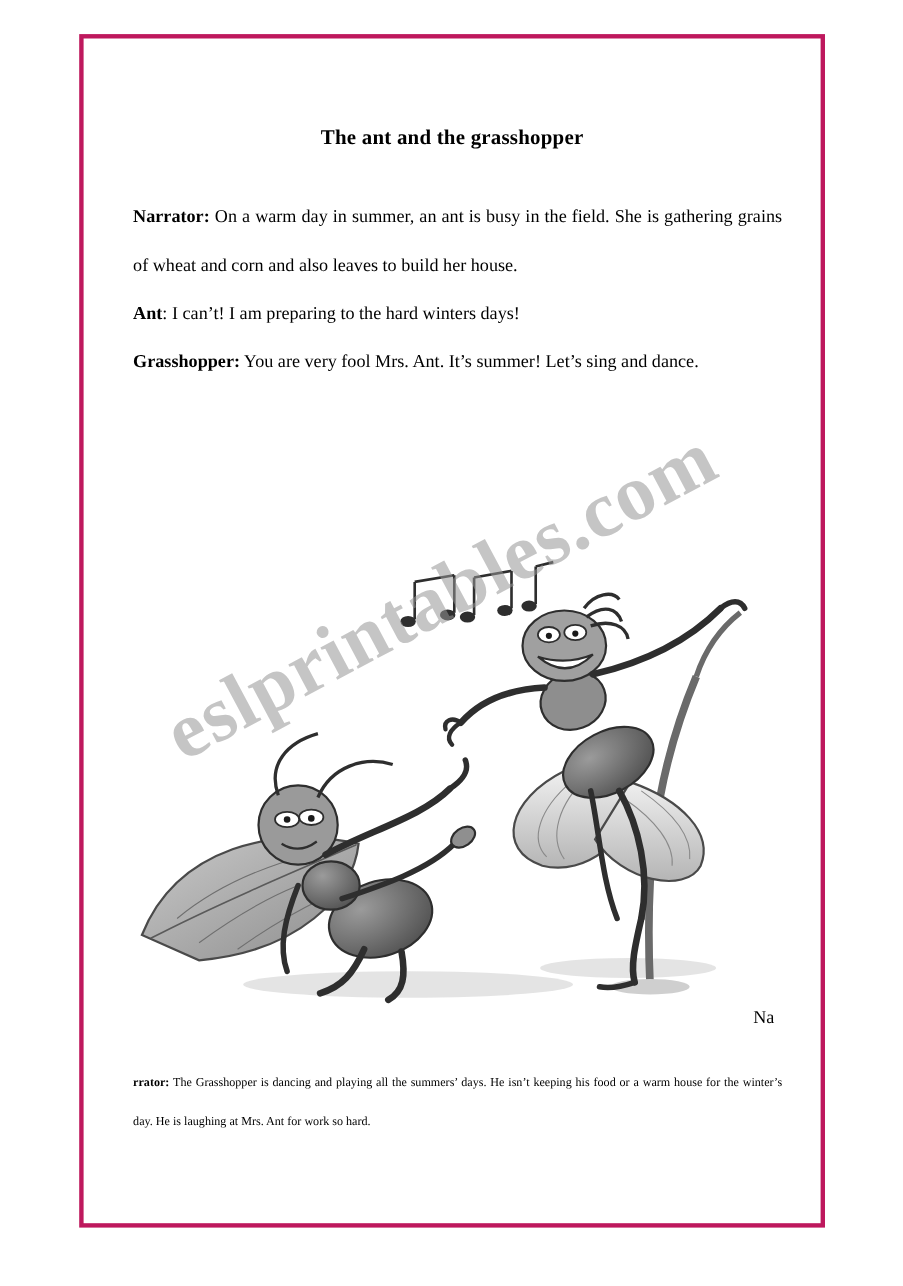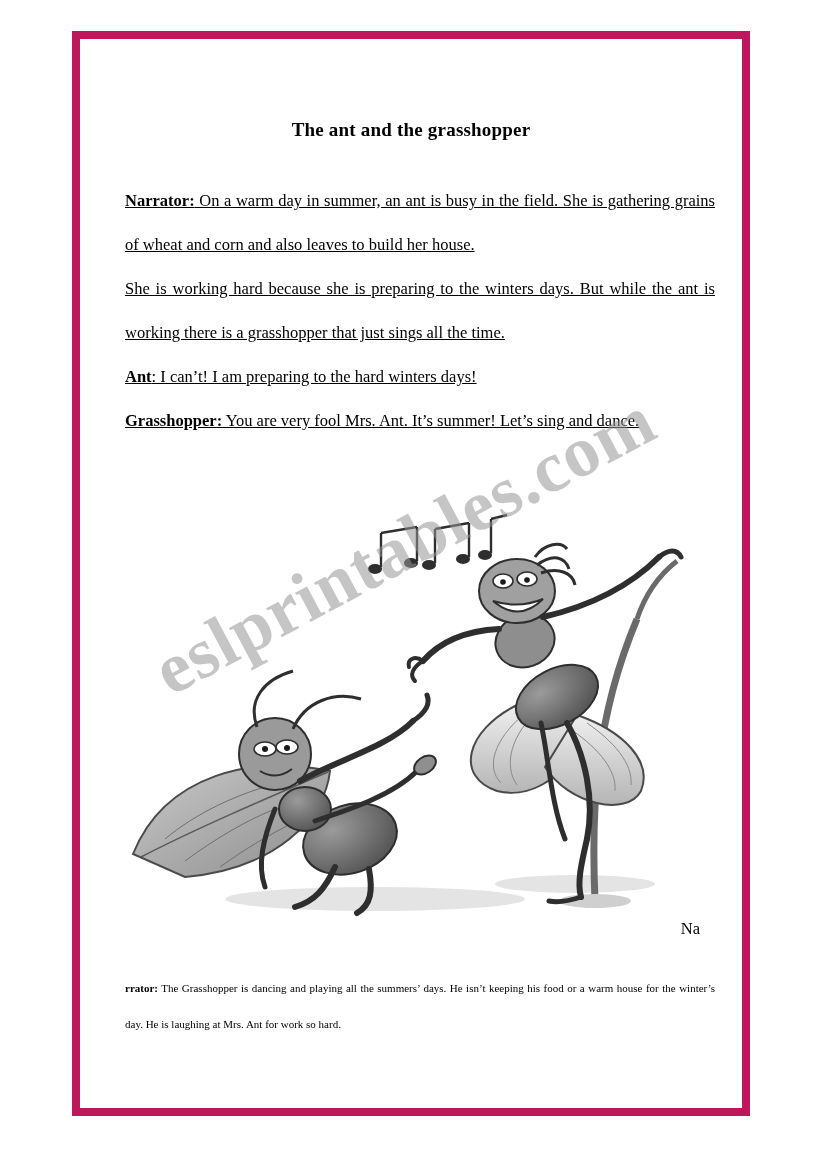--- a/index.html
+++ b/index.html
@@ -19,21 +19,21 @@
     width: 821px;
     height: 1169px;
     background: #ffffff;
   }
   .sheet {
     position: absolute;
     left: 72px;
     top: 31px;
     width: 678px;
     height: 1085px;
-    border: 8px solid #be185d;
+    border: 4px solid #be185d;
     background: #ffffff;
     box-sizing: border-box;
     overflow: hidden;
   }
   .doc-title {
     position: absolute;
     left: 0;
     top: 80px;
     width: 100%;
     text-align: center;
@@ -45,21 +45,20 @@
     position: absolute;
     left: 45px;
     top: 140px;
     width: 590px;
     font-size: 16.5px;
     line-height: 44px;
     text-align: justify;
   }
   .body-text p {
     margin: 0 0 0 0;
-    text-decoration: underline;
   }
   .speaker {
     font-weight: bold;
   }
   .illustration {
     position: absolute;
     left: 45px;
     top: 470px;
     width: 600px;
     height: 420px;
@@ -101,23 +100,20 @@
 <body>
 
 <div class="page">
   <div class="sheet">
 
     <div class="doc-title">The ant and the grasshopper</div>
 
     <div class="body-text">
       <p>
         <span class="speaker">Narrator:</span><span> On a warm day in summer, an ant is busy in the field. She is gathering grains of wheat and corn and also leaves to build her house.</span>
-      </p>
-      <p>
-        <span>She is working hard because she is preparing to the winters days. But while the ant is working there is a grasshopper that just sings all the time.</span>
       </p>
       <p>
         <span class="speaker">Ant</span><span>: I can’t! I am preparing to the hard winters days!</span>
       </p>
       <p>
         <span class="speaker">Grasshopper:</span><span>  You are very fool Mrs. Ant. It’s summer! Let’s sing and dance.</span>
       </p>
     </div>
 
     <div class="illustration">

